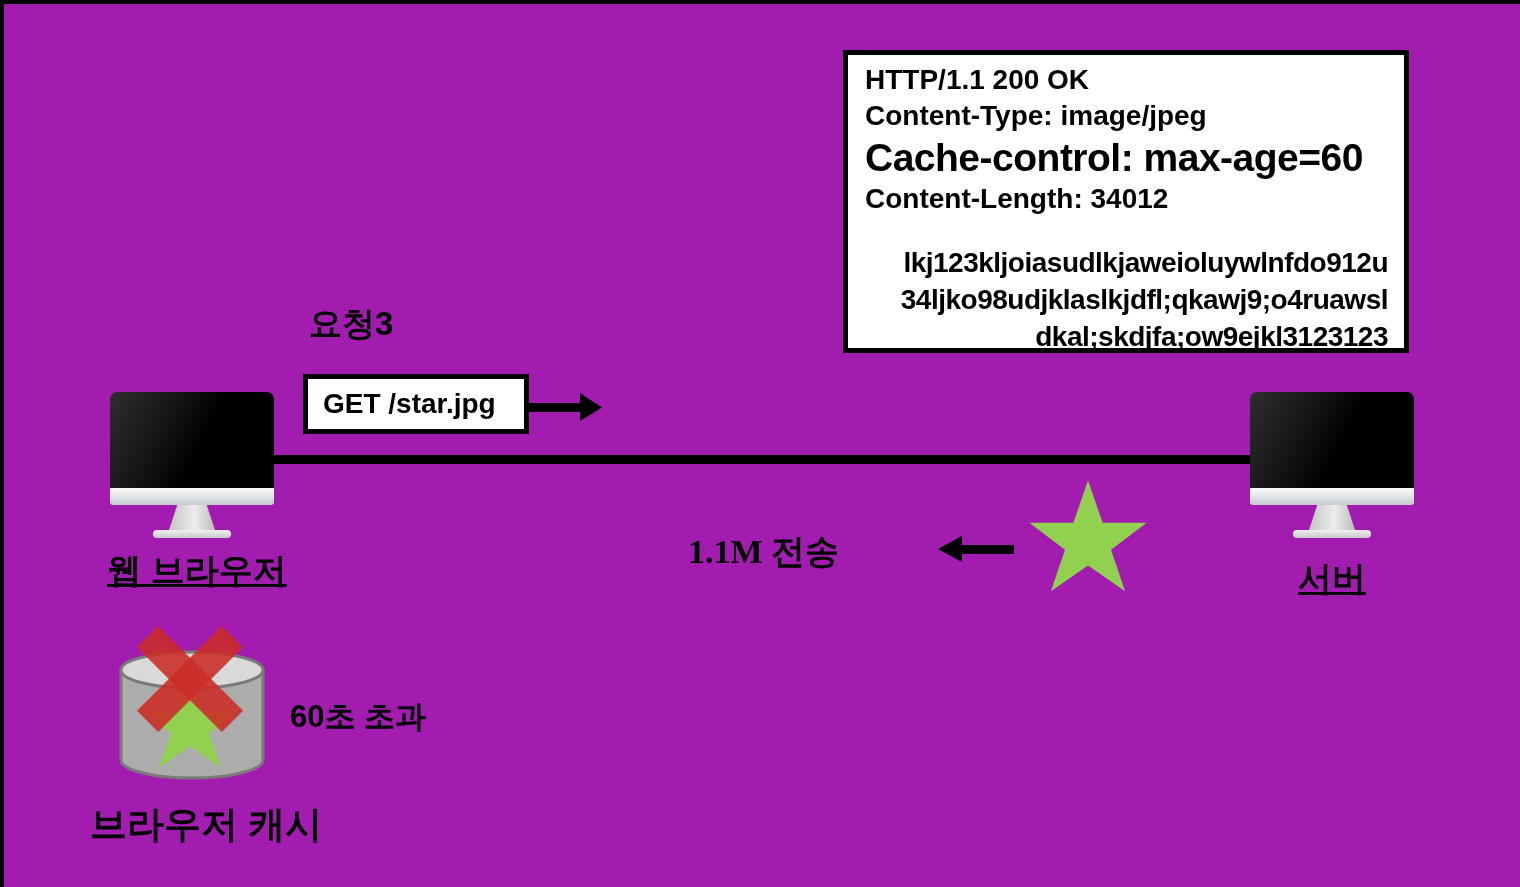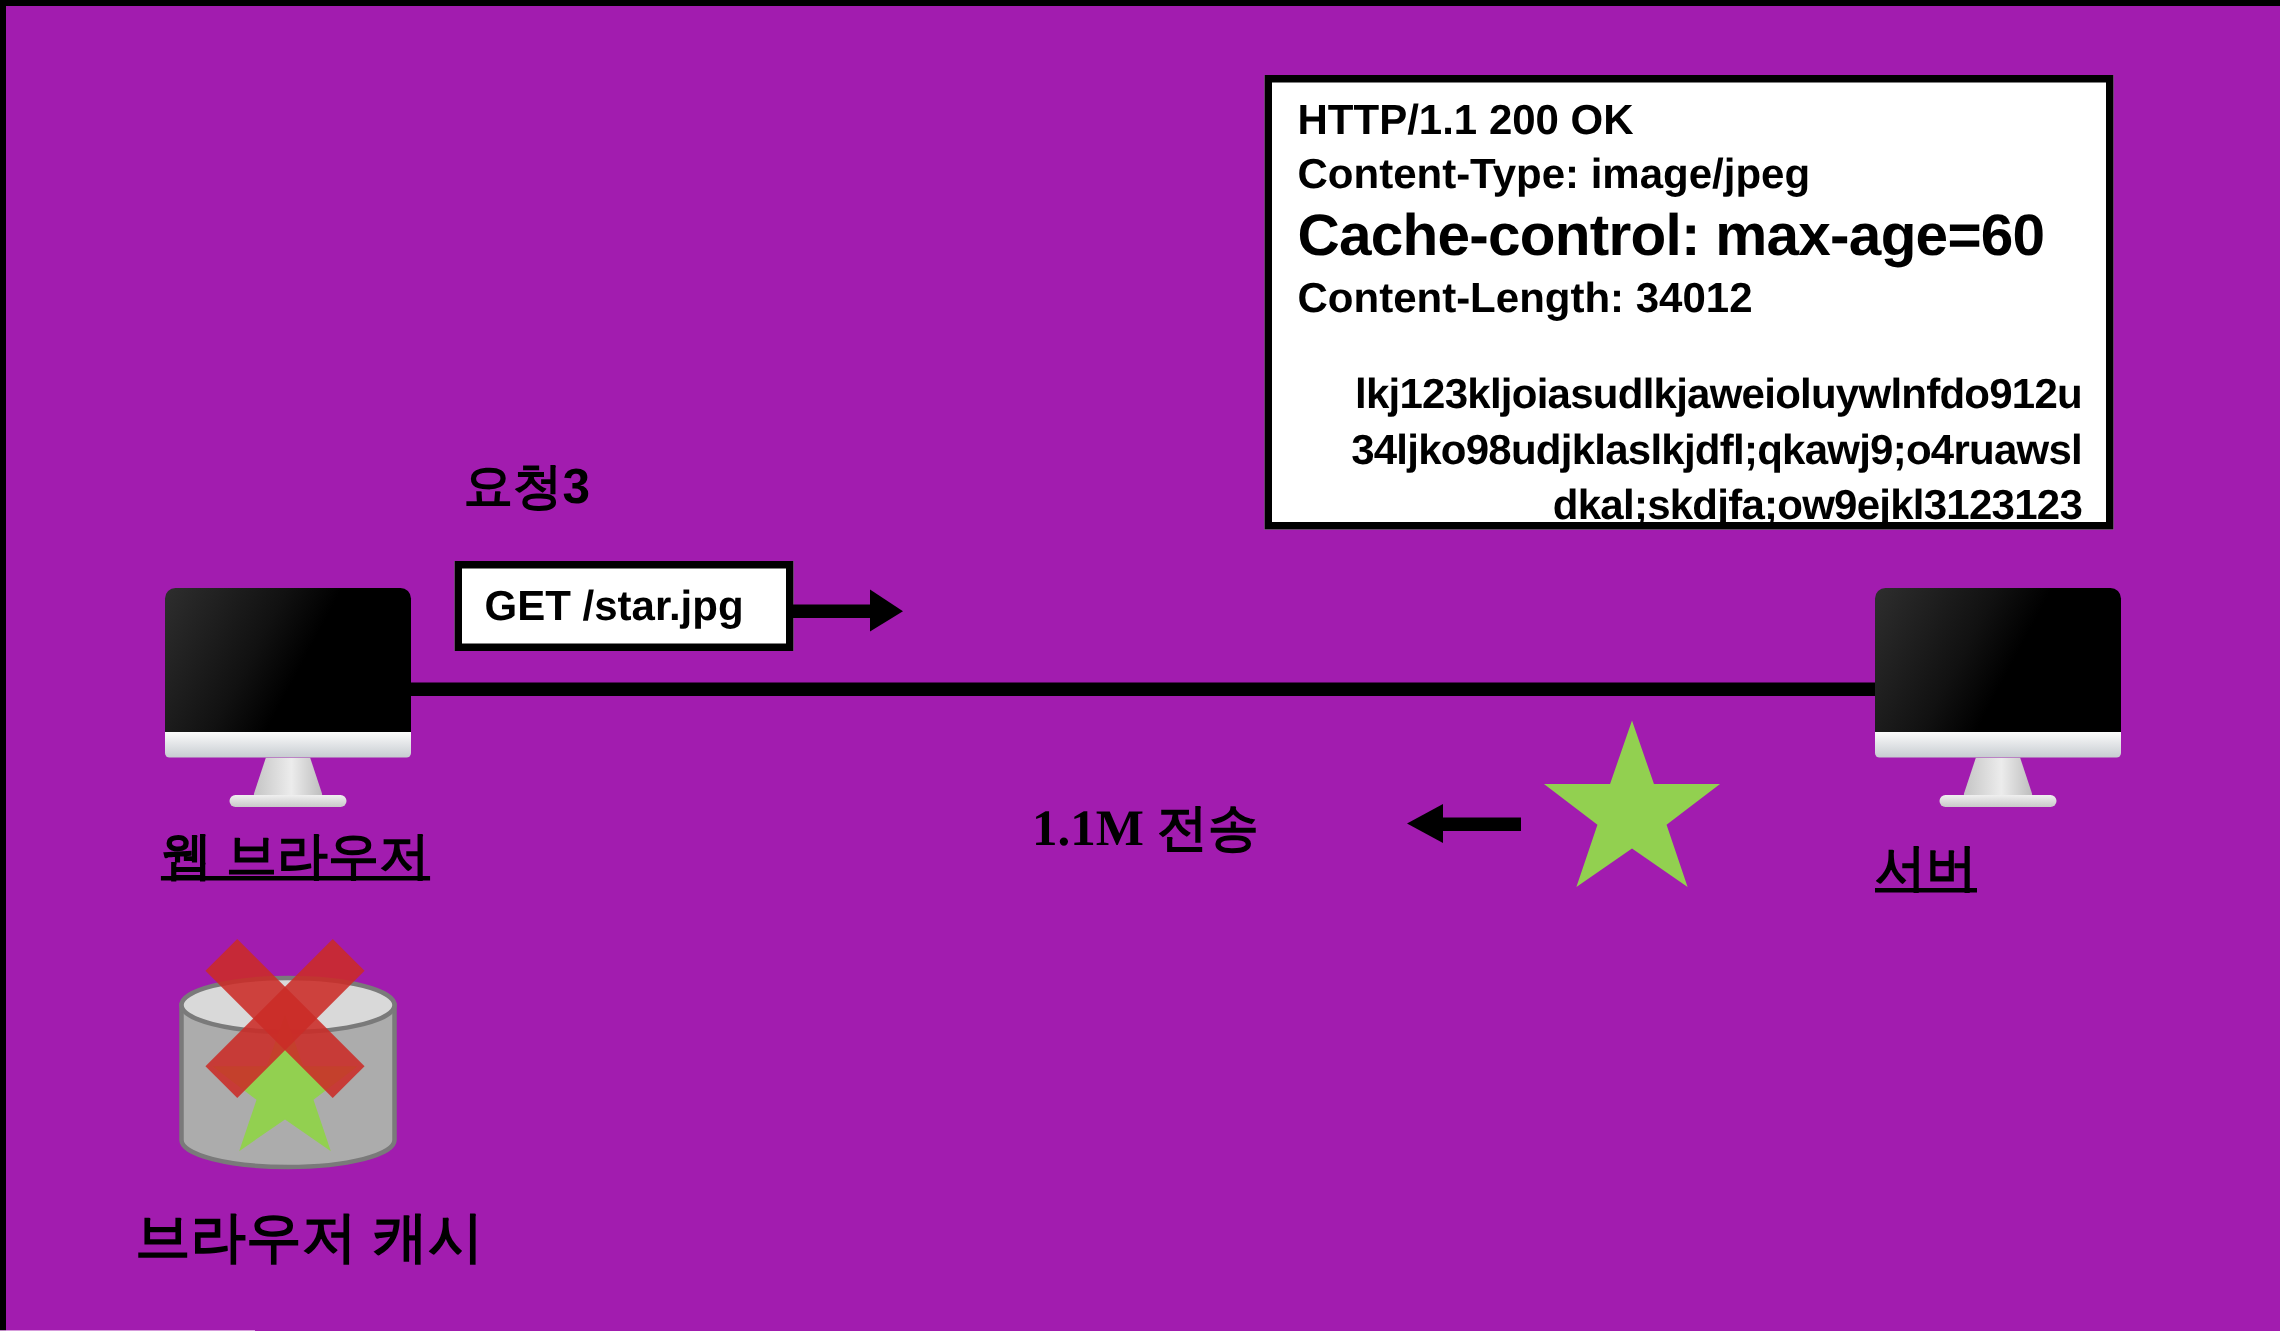--- a/index.html
+++ b/index.html
@@ -58,21 +58,21 @@
   .monitor .base {
     width: 78px; height: 8px; margin: 0 auto;
     background: linear-gradient(#f0f0f0, #c9c9c9);
     border-radius: 4px / 4px;
   }
   .monitor-browser { left: 110px; top: 392px; }
   .monitor-server  { left: 1250px; top: 392px; }
 
   .node-label { position: absolute; font-size: 34px; white-space: nowrap; text-decoration: underline; }
   .label-browser { left: 92px;  top: 548px; width: 210px; text-align: center; }
-  .label-server  { left: 1250px; top: 556px; width: 164px; text-align: left; }
+  .label-server  { left: 1250px; top: 556px; width: 164px; text-align: center; }
 
   
   .transfer-label { position: absolute; left: 688px; top: 529px; font-size: 34px; white-space: nowrap; font-family: Liberation Serif, serif; }
 
   .arrow-svg { position: absolute; }
   .arrow-right { left: 526px; top: 390px; }
   .arrow-left  { left: 936px; top: 532px; }
   .star-transfer { position: absolute; left: 1028px; top: 477px; }
 
   
@@ -157,15 +157,16 @@
 
   <svg class="star-cached" width="108" height="95" viewBox="0 0 100 96">
     <polygon points="50,0 62.2,35.2 98.9,35.2 69.2,57.8 80.9,92.4 50,71.0 19.1,92.4 30.8,57.8 1.1,35.2 37.8,35.2" fill="#92D050"></polygon>
   </svg>
 
   <div class="cross-x">
     <div class="cross-bar a" style="background:#CB2B27;"></div>
     <div class="cross-bar b" style="background:#CB2B27;"></div>
   </div>
 
+  <div class="cache-note">60초 초과</div>
   <div class="cache-label">브라우저 캐시</div>
 
 </div>
 
 </body></html>

